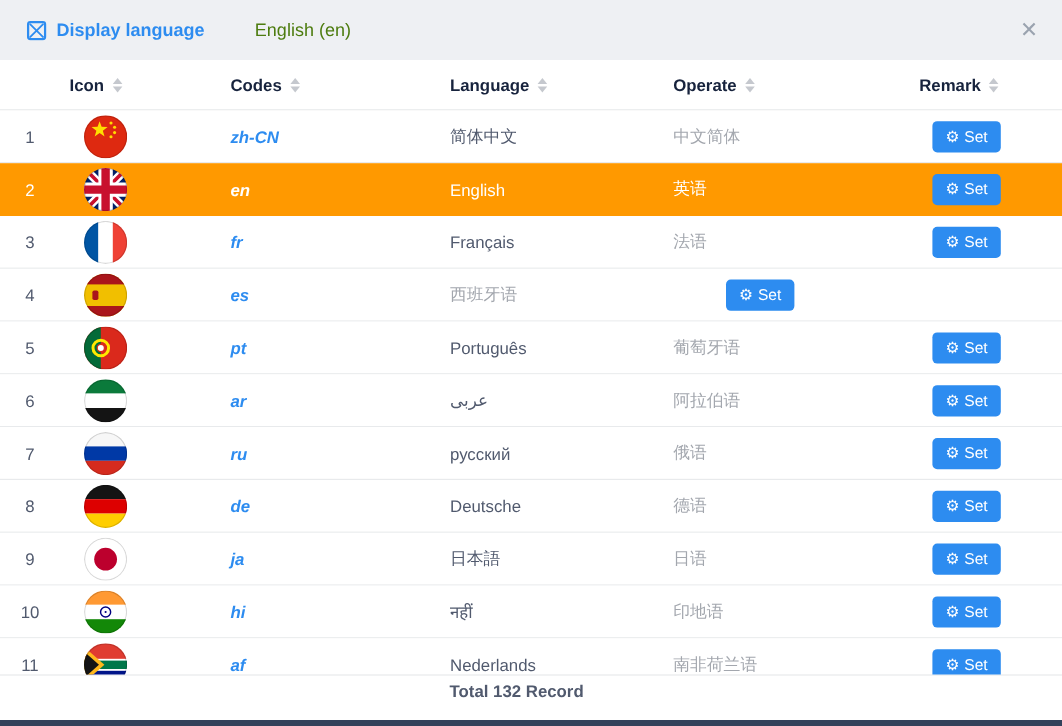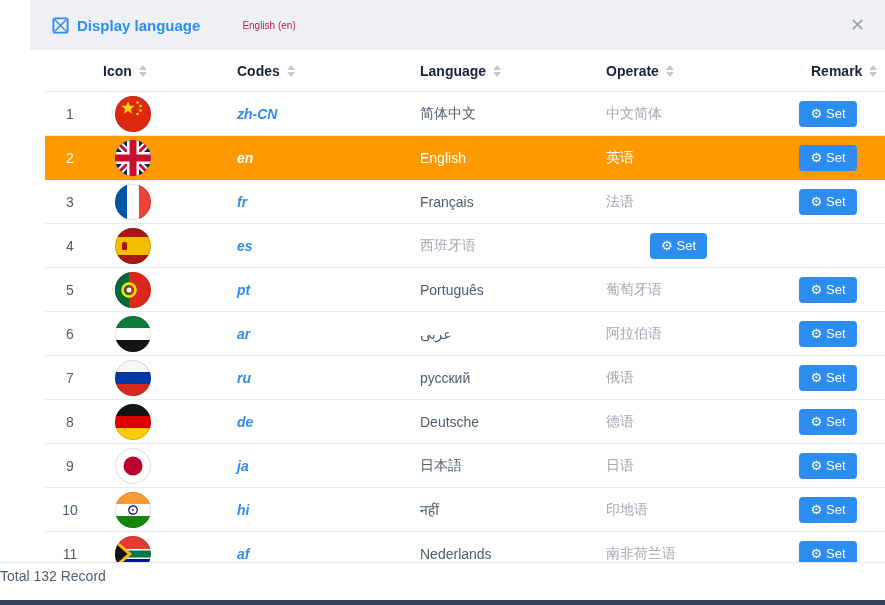--- a/index.html
+++ b/index.html
@@ -7,32 +7,32 @@
   body {
     width:885px; height:605px; overflow:hidden;
     background:#33425b;
     font-family:"Liberation Sans","DejaVu Sans",sans-serif;
   }
   .modal { width:885px; height:600px; background:#fff; }
 
   
   .title-bar {
     height:50px; background:#eef0f3; display:flex; align-items:center;
-    padding:0 16px; position:relative;margin-left:30px;
+    padding:0 16px; position:relative;
   }
   .title-icon { display:inline-flex; margin-left:6px; }
   .title-text { color:#2d8cf0; font-weight:bold; font-size:15px; margin-left:8px; }
-  .subtitle-text { color:#be185d; font-size:10px; margin-left:42px; }
+  .subtitle-text { color:#4d7c0f; font-size:15px; margin-left:42px; }
   .close-btn {
     position:absolute; right:20px; top:50%; transform:translateY(-50%);
     color:#9aa3af; font-size:18px; cursor:pointer; line-height:1;
   }
 
   
-  .grid { display:grid; grid-template-columns:50px 122px 183px 186px 205px 1fr; align-items:center;margin-left:45px; }
+  .grid { display:grid; grid-template-columns:50px 122px 183px 186px 205px 1fr; align-items:center; }
   .thead {
     height:42px; border-bottom:1px solid #e8eaec;
     color:#17233d; font-size:14px; font-weight:bold; background:#fff;
   }
   .hcell { display:flex; align-items:center; }
   .h-icon { padding-left:8px; }
   .h-pad  { padding-left:20px; }
 
   .sorter { display:inline-flex; flex-direction:column; align-items:center; margin-left:7px; cursor:pointer; }
   .caret { width:0; height:0; border-left:4px solid transparent; border-right:4px solid transparent; display:block; }
@@ -68,22 +68,22 @@
     display:inline-flex; align-items:center; gap:4px;
     background:#2d8cf0; color:#fff; border:none; border-radius:4px;
     height:26px; padding:0 11px; font-size:13px; cursor:pointer;
     font-family:inherit;
   }
   .gear { font-size:13px; line-height:1; }
 
   
   .tfooter {
     height:26px; border-top:1px solid #e8eaec; background:#fff;
-    display:flex; align-items:center; justify-content:flex-start;
-    padding-right:24px; color:#515a6e; font-size:14px;
+    display:flex; align-items:center; justify-content:center;
+    padding-right:24px; color:#515a6e; font-size:14px;font-weight:bold;
   }
 </style>
 </head>
 <body>
 
 <div class="modal">
 
   <div class="title-bar">
     <span class="title-icon">
       <svg width="17" height="17" viewBox="0 0 18 18">

